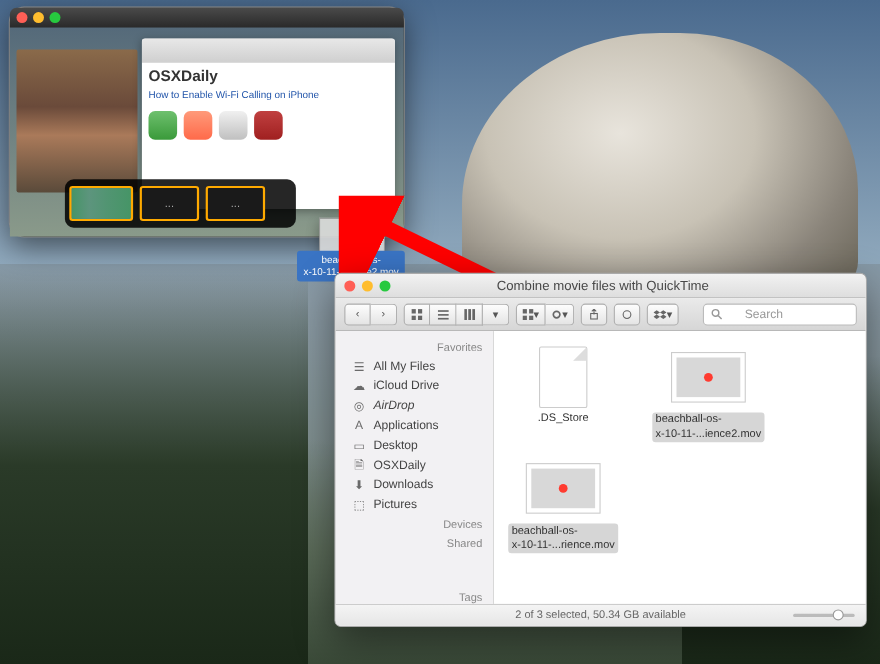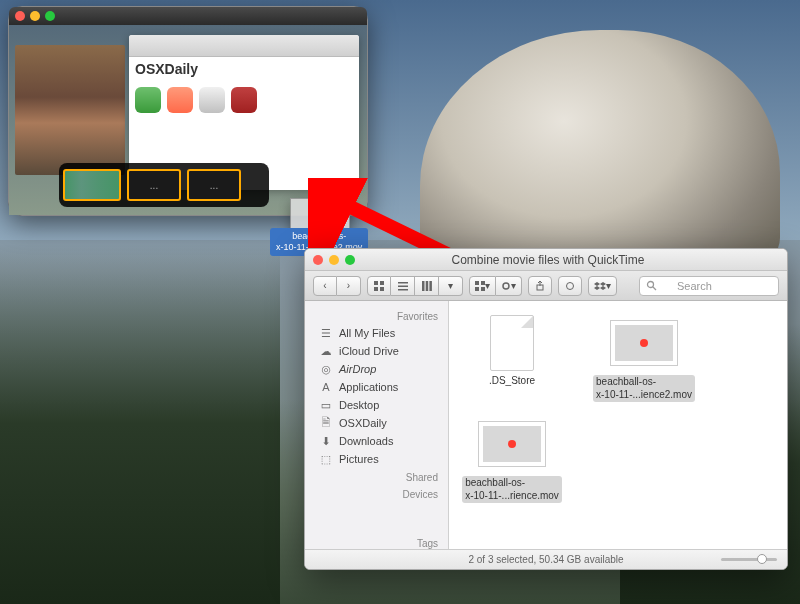--- a/index.html
+++ b/index.html
@@ -144,20 +144,21 @@
     <div class="tl-dot tl-y"></div>
     <div class="tl-dot tl-g"></div>
     <div class="qt-title-text"></div>
   </div>
   <div class="qt-content">
     <div class="qt-canyon"></div>
     <div class="qt-browser">
       <div class="qt-browser-bar"></div>
       <div class="qt-browser-body">
         <div class="qt-logo" style="white-space: pre-line;">OSXDaily</div>
+        <div class="qt-headline" style="white-space: pre-line;">How to Enable Wi-Fi Calling on iPhone</div>
         <div class="qt-icons-row">
           <div class="qt-app-icon"></div>
           <div class="qt-app-icon"></div>
           <div class="qt-app-icon"></div>
           <div class="qt-app-icon"></div>
         </div>
       </div>
     </div>
     <div class="qt-timeline">
       <div class="qt-clip qt-clip-video"></div>
@@ -284,22 +285,22 @@
           <span style="white-space: pre-line;">OSXDaily</span>
         </div>
       <div class="sb-item">
           <span class="ic">⬇</span>
           <span style="white-space: pre-line;">Downloads</span>
         </div>
       <div class="sb-item">
           <span class="ic">⬚</span>
           <span style="white-space: pre-line;">Pictures</span>
         </div>
+      <div class="sb-header" style="white-space: pre-line;">Devices</div>
       <div class="sb-header" style="white-space: pre-line;">Shared</div>
-      <div class="sb-header" style="white-space: pre-line;">Devices</div>
       <div class="sb-header" style="white-space: pre-line; margin-top: 32px;">Tags</div>
       <div class="sb-item">
           <span class="sb-tag-dot"></span>
           <span style="white-space: pre-line; font-family: Liberation Mono, monospace;">OSXDaily.com</span>
         </div>
     </div>
     <div class="content">
       <div class="file">
         <div class="file-icon">
             <div class="file-doc"></div>

